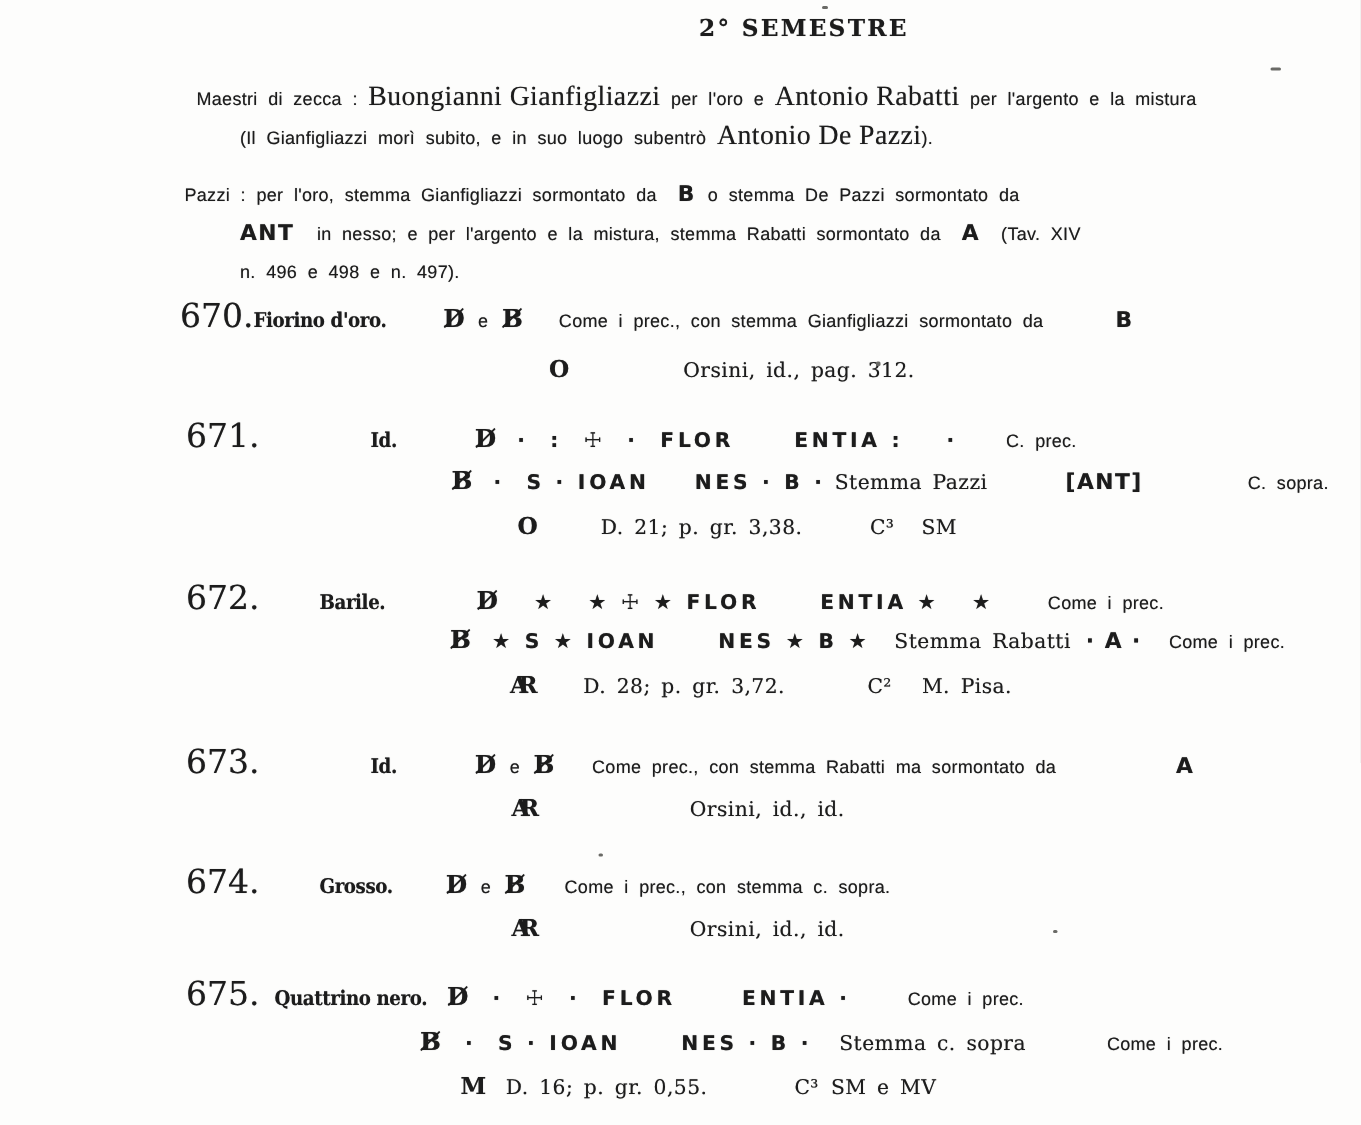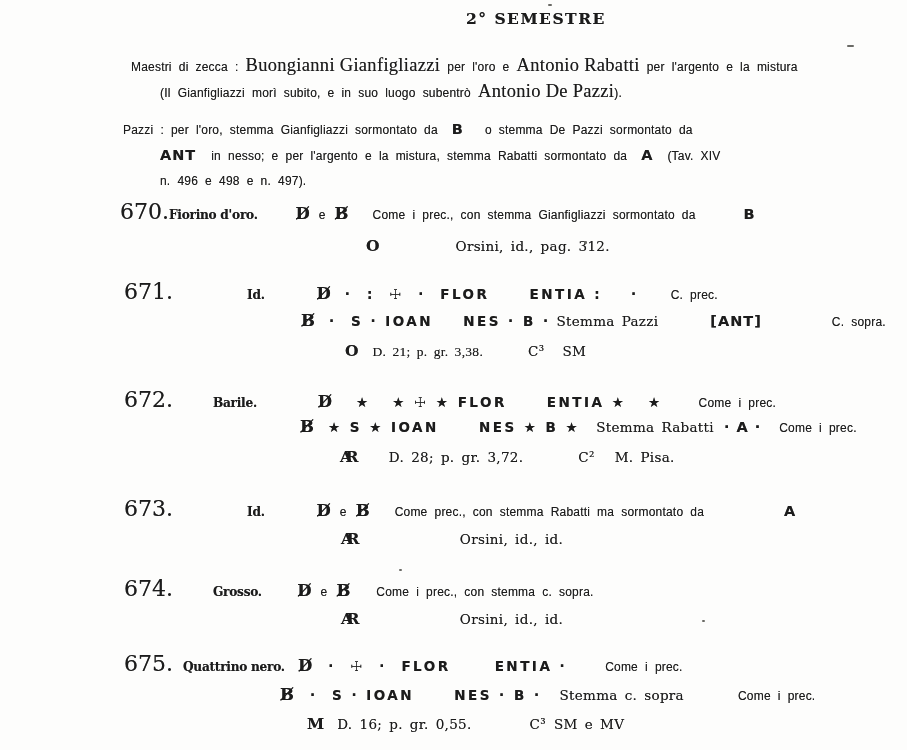--- a/index.html
+++ b/index.html
@@ -46,30 +46,30 @@
 </head>
 <body>
 
 <div class="page">
 
   <div class="line" style="left:466px;top:9px"><span class="seg hd">2° SEMESTRE</span></div>
 
   <div class="line" style="left:131px;top:55px"><span class="seg b">Maestri di zecca : </span><span class="seg bigname">Buongianni Gianfigliazzi</span><span class="seg b"> per l'oro e </span><span class="seg bigname">Antonio Rabatti</span><span class="seg b"> per l'argento e la mistura</span></div>
   <div class="line" style="left:160px;top:81px"><span class="seg b">(Il Gianfigliazzi morì subito, e in suo luogo subentrò </span><span class="seg bigname">Antonio De Pazzi</span><span class="seg b">).</span></div>
 
-  <div class="line" style="left:123px;top:119px"><span class="seg b">Pazzi : per l'oro, stemma Gianfigliazzi sormontato da</span><span class="seg lgl" style="margin-left: 14px;">B</span><span class="seg b" style="margin-left: 21px;">o stemma De Pazzi sormontato da</span></div>
+  <div class="line" style="left:123px;top:119px"><span class="seg b">Pazzi : per l'oro, stemma Gianfigliazzi sormontato da</span><span class="seg lgl" style="margin-left: 14px;">B</span><span class="seg b" style="margin-left: 8px;">o stemma De Pazzi sormontato da</span></div>
   <div class="line" style="left:160px;top:145px"><span class="seg lgl">ANT</span><span class="seg b" style="margin-left: 15px;">in nesso; e per l'argento e la mistura, stemma Rabatti sormontato da</span><span class="seg lgl" style="margin-left: 14px;">A</span><span class="seg b" style="margin-left: 14px;">(Tav. XIV</span></div>
   <div class="line" style="left:160px;top:170px"><span class="seg b">n. 496 e 498 e n. 497).</span></div>
 
   <div class="line" style="left:120px;top:199px"><span class="seg num">670.</span><span class="seg dn">Fiorino d'oro.</span><span class="seg dr" style="margin-left: 28px;">D̸</span><span class="seg b" style="margin-left: 9px;">e</span><span class="seg dr" style="margin-left: 9px;">B̸</span><span class="seg b" style="margin-left: 24px;">Come i prec., con stemma Gianfigliazzi sormontato da</span><span class="seg lgl" style="margin-left: 48px;">B</span></div>
   <div class="line" style="left:366px;top:236px"><span class="seg mt">O</span><span class="seg sm" style="margin-left: 76px;">Orsini, id., pag. 312.</span></div>
 
   <div class="line" style="left:124px;top:279px"><span class="seg num">671.</span><span class="seg dn" style="margin-left: 74px;">Id.</span><span class="seg dr" style="margin-left: 50px;">D̸</span><span class="seg lg" style="margin-left: 14px;">·  :  ☩  ·  FLOR</span><span class="seg lg" style="margin-left: 40px;">ENTIA :    ·</span><span class="seg b" style="margin-left: 32px;">C. prec.</span></div>
   <div class="line" style="left:301px;top:311px"><span class="seg dr">B̸</span><span class="seg lg" style="margin-left: 14px;">·  S · IOAN</span><span class="seg lg" style="margin-left: 30px;">NES · B ·</span><span class="seg sm" style="margin-left: 6px;">Stemma Pazzi</span><span class="seg lgl" style="margin-left: 52px;">[ANT]</span><span class="seg b" style="margin-left: 70px;">C. sopra.</span></div>
-  <div class="line" style="left:345px;top:341px"><span class="seg mt">O</span><span class="seg sm" style="margin-left: 14px; font-family: Liberation Serif, serif;">D. 21; p. gr. 3,38.</span><span class="seg sm" style="margin-left: 45px;">C³</span><span class="seg sm" style="margin-left: 18px;">SM</span></div>
+  <div class="line" style="left:345px;top:341px"><span class="seg mt">O</span><span class="seg sm" style="margin-left: 42px;">D. 21; p. gr. 3,38.</span><span class="seg sm" style="margin-left: 45px;">C³</span><span class="seg sm" style="margin-left: 18px;">SM</span></div>
 
   <div class="line" style="left:124px;top:387px"><span class="seg num">672.</span><span class="seg dn" style="margin-left: 40px;">Barile.</span><span class="seg dr" style="margin-left: 56px;">D̸</span><span class="seg lg" style="margin-left: 24px;">★   ★ ☩ ★ FLOR</span><span class="seg lg" style="margin-left: 40px;">ENTIA ★   ★</span><span class="seg b" style="margin-left: 36px;">Come i prec.</span></div>
   <div class="line" style="left:300px;top:417px"><span class="seg dr">B̸</span><span class="seg lg" style="margin-left: 14px;">★ S ★ IOAN</span><span class="seg lg" style="margin-left: 40px;">NES ★ B ★</span><span class="seg sm" style="margin-left: 16px;">Stemma Rabatti</span><span class="seg lgl" style="margin-left: 10px;">· A ·</span><span class="seg b" style="margin-left: 18px;">Come i prec.</span></div>
   <div class="line" style="left:340px;top:447px"><span class="seg mtar">AR</span><span class="seg sm" style="margin-left: 30px;">D. 28; p. gr. 3,72.</span><span class="seg sm" style="margin-left: 55px;">C²</span><span class="seg sm" style="margin-left: 20px;">M. Pisa.</span></div>
 
   <div class="line" style="left:124px;top:496px"><span class="seg num">673.</span><span class="seg dn" style="margin-left: 74px;">Id.</span><span class="seg dr" style="margin-left: 50px;">D̸</span><span class="seg b" style="margin-left: 9px;">e</span><span class="seg dr" style="margin-left: 9px;">B̸</span><span class="seg b" style="margin-left: 25px;">Come prec., con stemma Rabatti ma sormontato da</span><span class="seg lgl" style="margin-left: 80px;">A</span></div>
   <div class="line" style="left:341px;top:529px"><span class="seg mtar">AR</span><span class="seg sm" style="margin-left: 100px;">Orsini, id., id.</span></div>
 
   <div class="line" style="left:124px;top:576px"><span class="seg num">674.</span><span class="seg dn" style="margin-left: 40px;">Grosso.</span><span class="seg dr" style="margin-left: 30px;">D̸</span><span class="seg b" style="margin-left: 9px;">e</span><span class="seg dr" style="margin-left: 9px;">B̸</span><span class="seg b" style="margin-left: 26px;">Come i prec., con stemma c. sopra.</span></div>
   <div class="line" style="left:341px;top:609px"><span class="seg mtar">AR</span><span class="seg sm" style="margin-left: 100px;">Orsini, id., id.</span></div>

